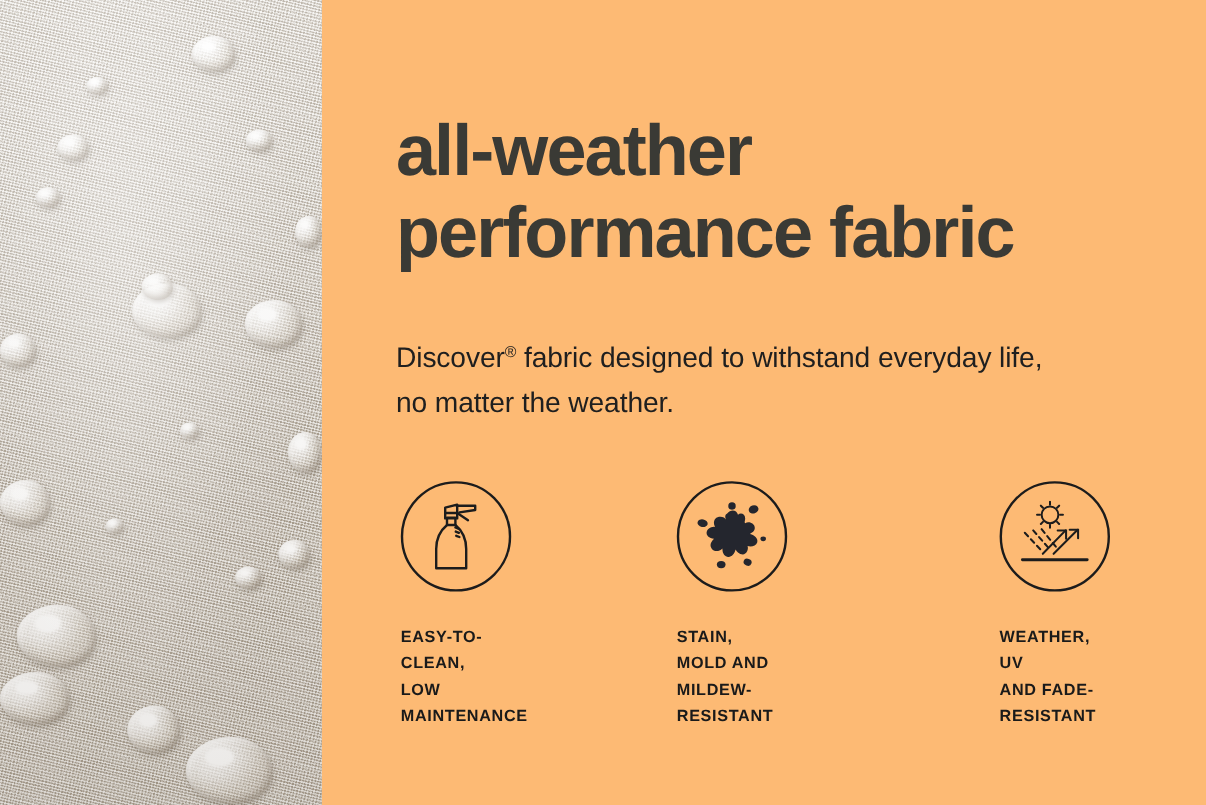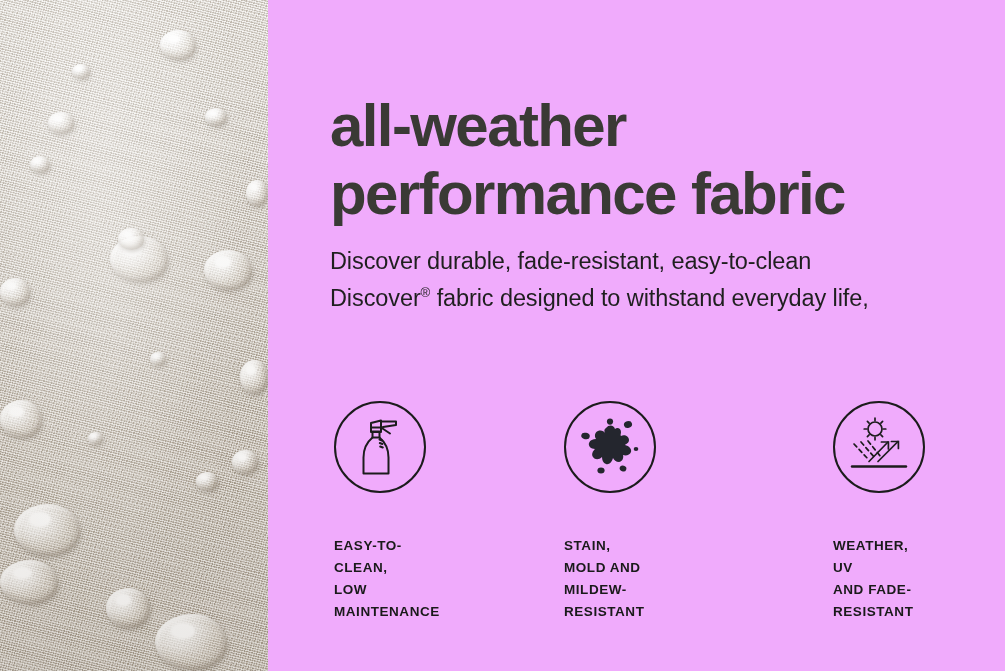--- a/index.html
+++ b/index.html
@@ -10,21 +10,21 @@
   }
   body {
     font-family: "Liberation Sans", sans-serif;
     -webkit-font-smoothing: antialiased;
   }
 
   .banner {
     position: relative;
     width: 1005px;
     height: 671px;
-    background: #f0abfc;
+    background: #fdba74;
     overflow: hidden;
   }
 
   
   .photo-panel {
     position: absolute;
     left: 0;
     top: 0;
     width: 268px;
     height: 671px;
@@ -175,21 +175,21 @@
     border-radius: 50%;
     display: flex;
     align-items: center;
     justify-content: center;
     box-sizing: border-box;
   }
   .icon-circle svg { display: block; }
 
   .feature-caption {
     position: absolute;
-    top: 134px;
+    top: 119px;
     left: 0;
     font-size: 13.5px;
     line-height: 22px;
     font-weight: 700;
     letter-spacing: 0.55px;
     color: #1a1a1a;
     white-space: pre-line;
   }
 </style>
 </head>
@@ -223,21 +223,21 @@
     <div class="droplet" style="left:88px;   top:432px; width:15px; height:13px;"></div>
 
     <div class="photo-vignette"></div>
   </div>
 
   <div class="content">
 
     <h1 class="headline">all-weather
 performance fabric</h1>
 
-    <p class="subcopy"><span>Discover durable, fade-resistant, easy-to-clean</span><br><span>Discover</span><sup>®</sup><span> fabric designed to withstand everyday life,</span><br></p>
+    <p class="subcopy"><br><span>Discover</span><sup>®</sup><span> fabric designed to withstand everyday life,</span><br><span>no matter the weather.</span></p>
 
     <div class="features">
 
       <div class="feature">
         <div class="icon-circle">
           <svg width="56" height="62" viewBox="0 0 56 62">
             <g fill="none" stroke="#1c1c1c" stroke-width="2" stroke-linejoin="round" stroke-linecap="round">
 
               <path d="M20.5 21.5 C14.5 26.5 11.5 33.5 11.5 41.5 L11.5 57.5 L36.5 57.5 L36.5 41.5 C36.5 33.5 33.5 26.5 27.5 21.5 Z"></path>
 

